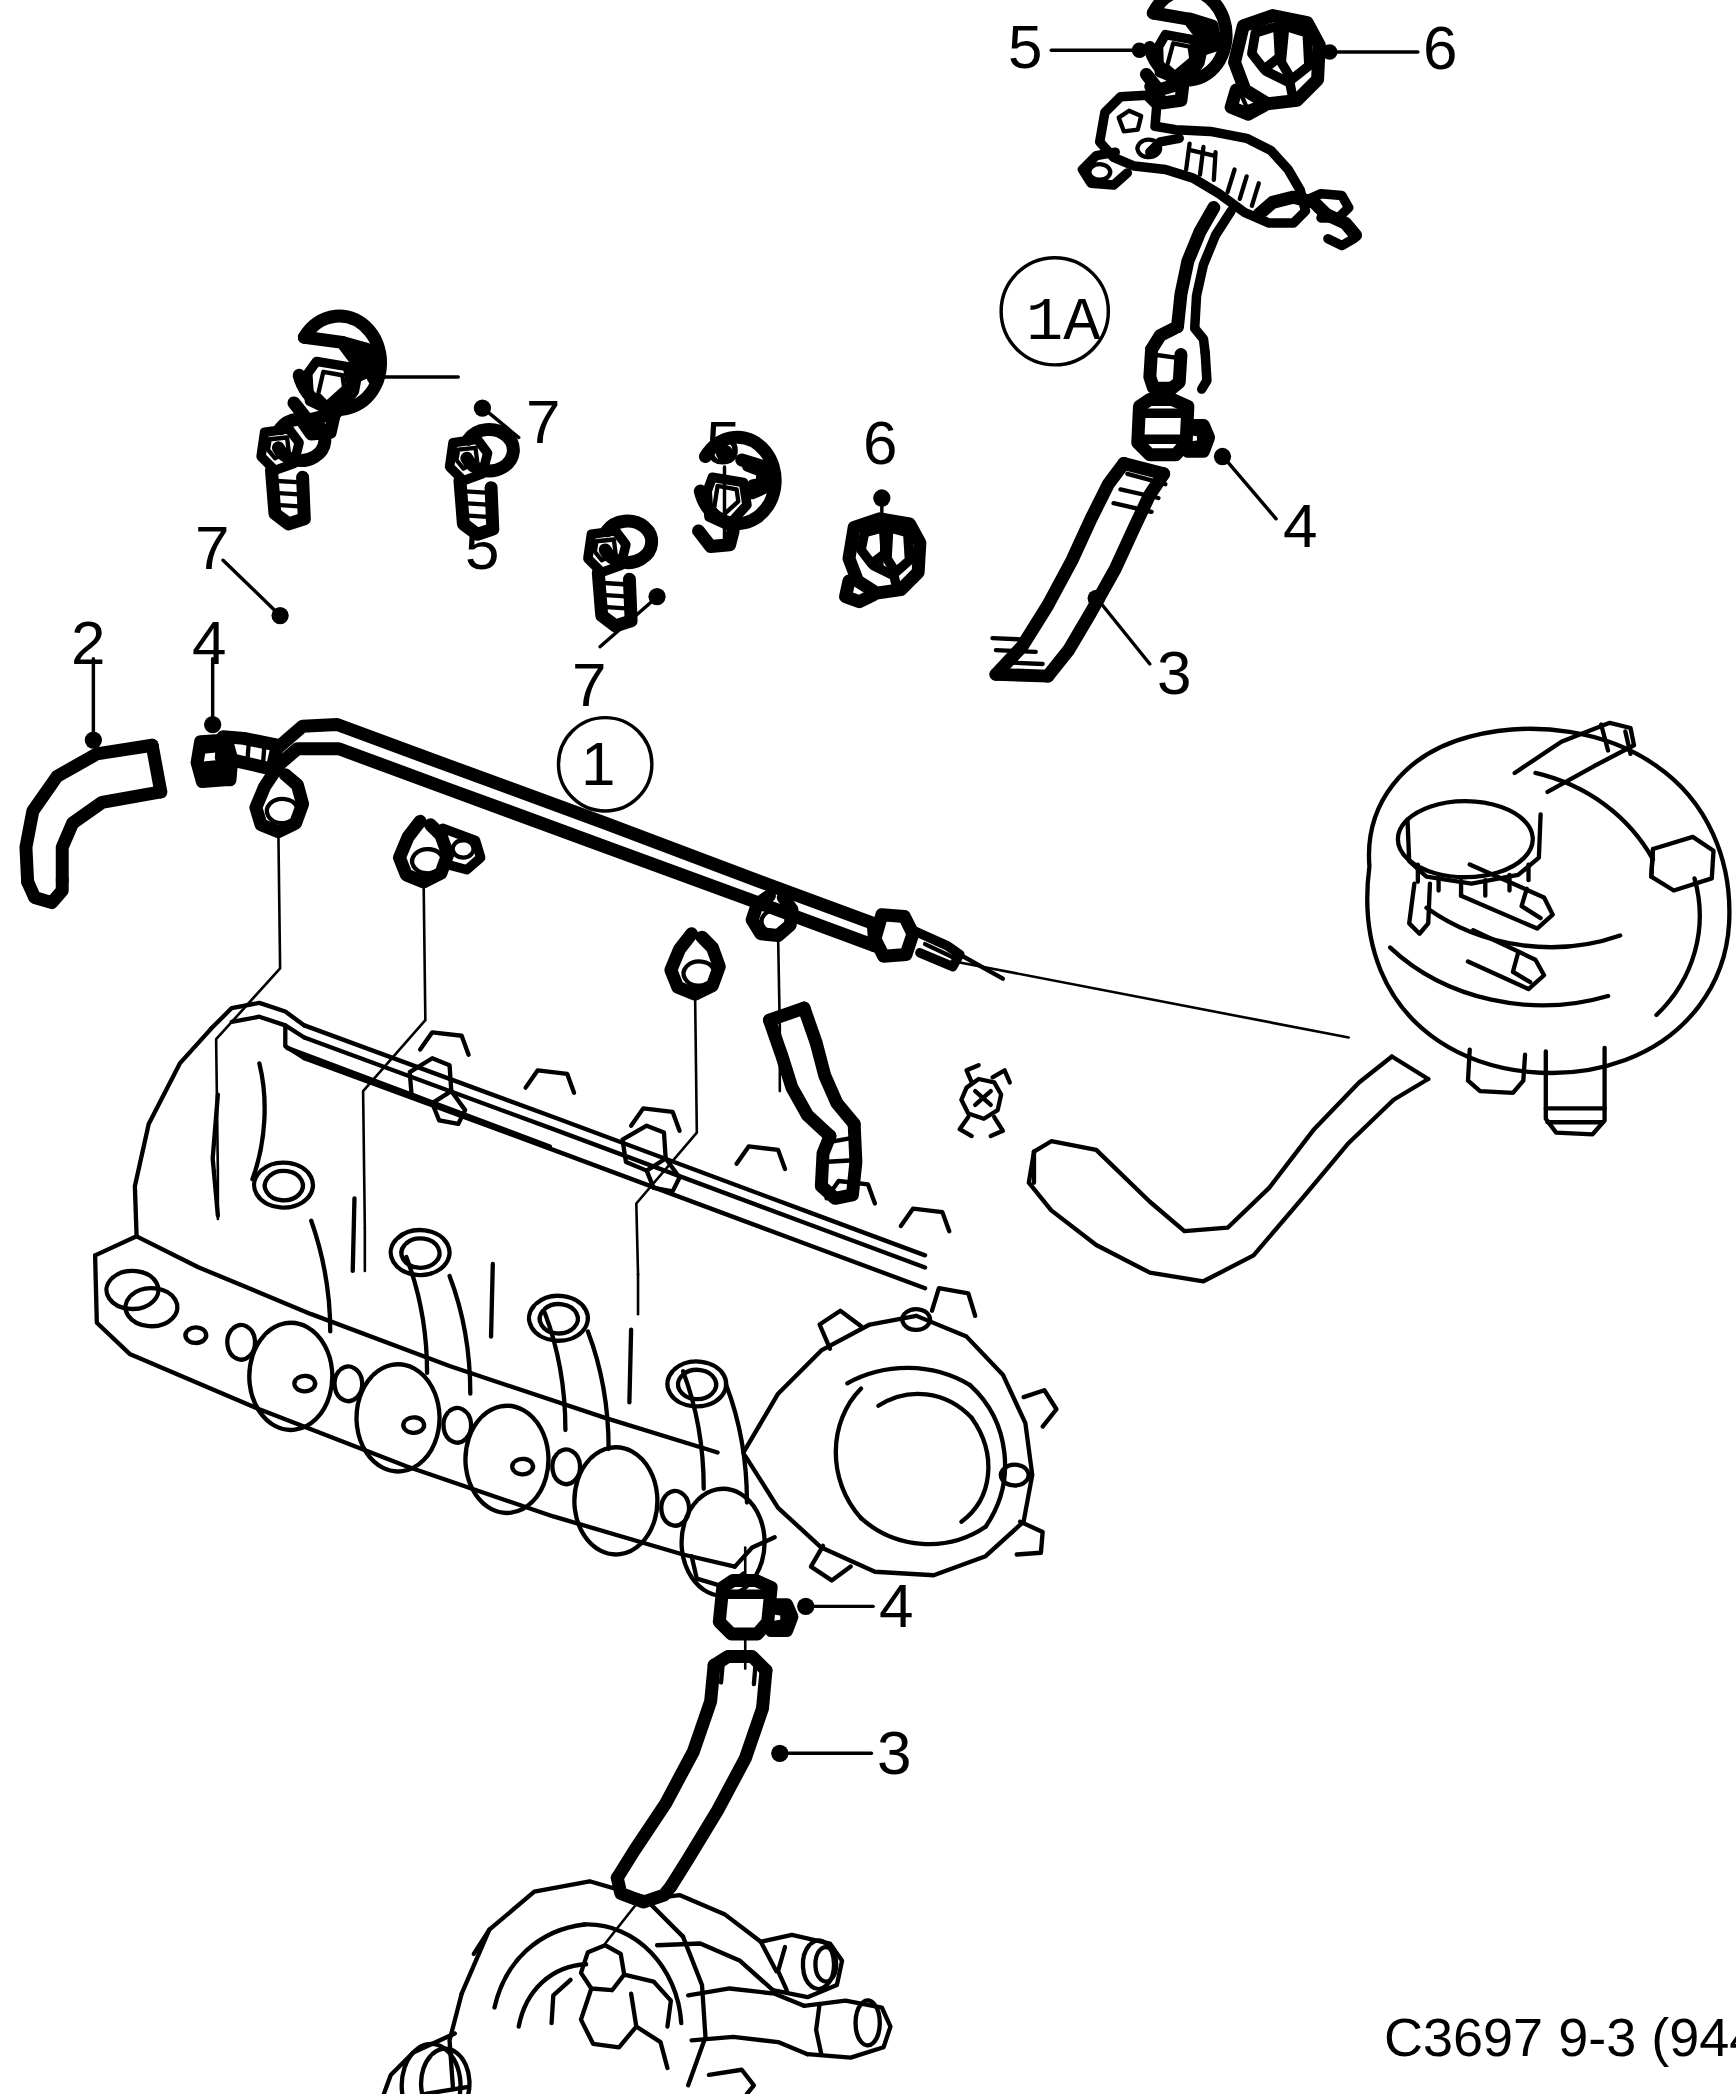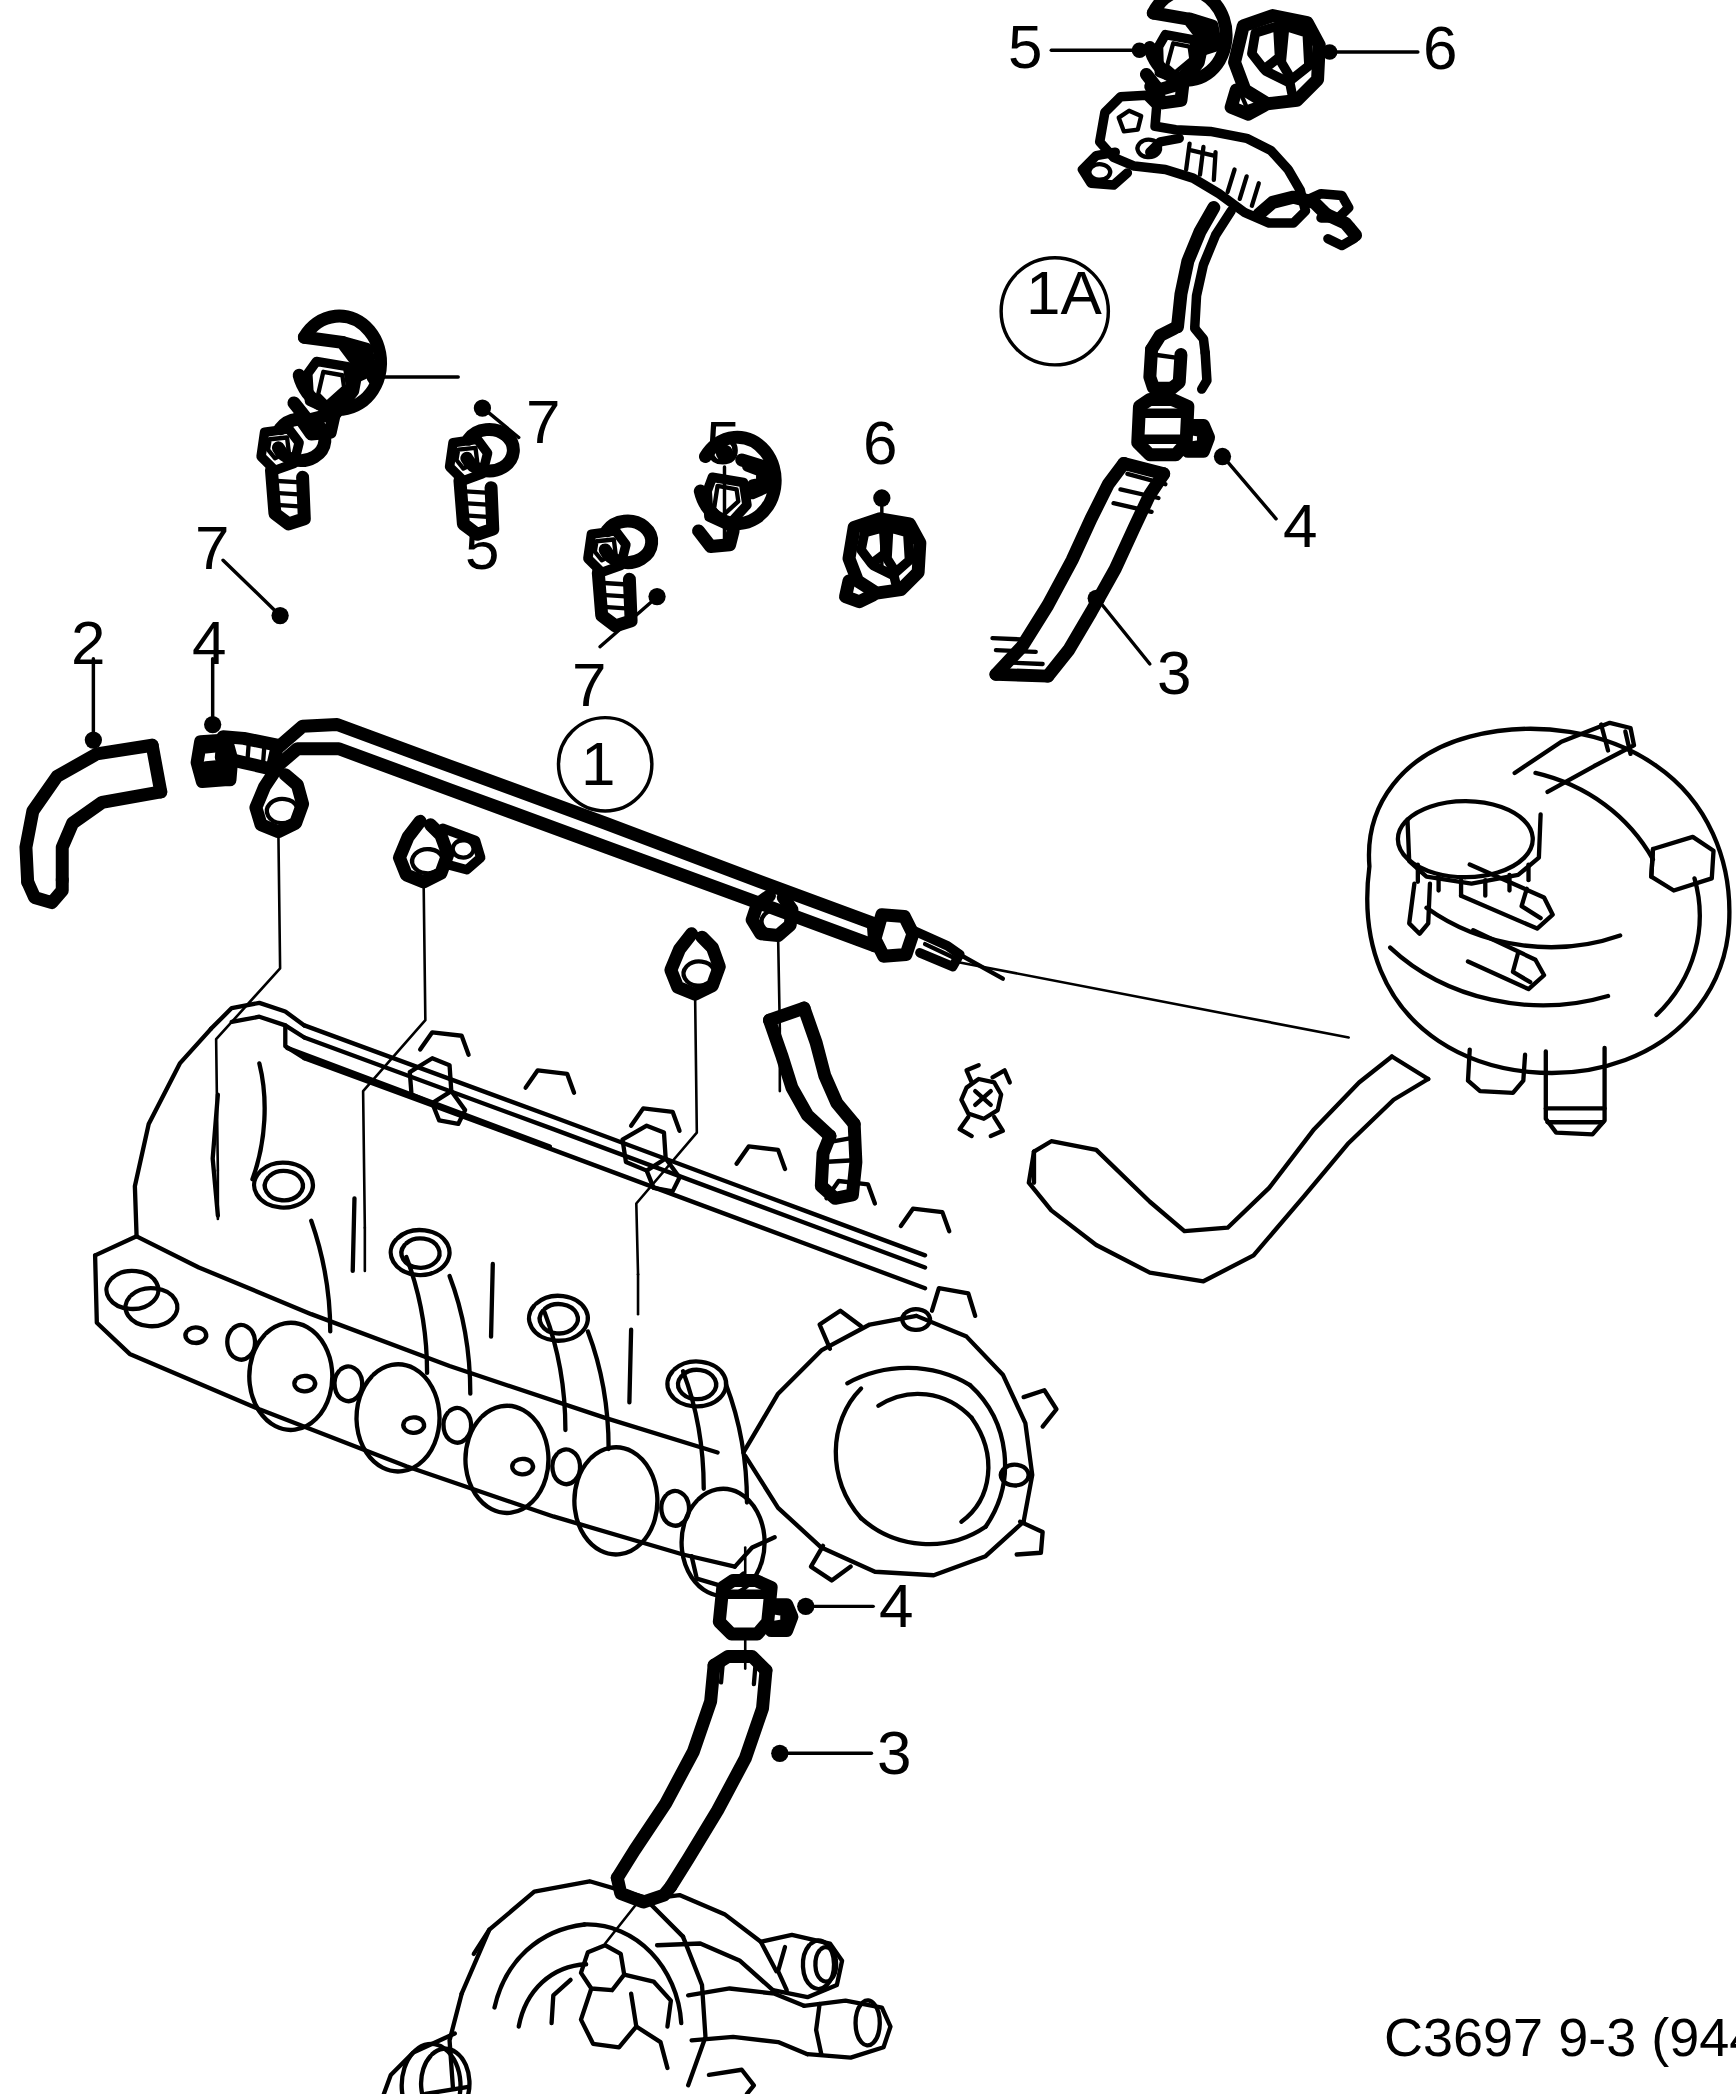--- a/index.html
+++ b/index.html
@@ -516,21 +516,21 @@
       <path class="md" d="M736 2344 L764 2362 L772 2392"></path>
       <path class="md" d="M660 2290 L640 2308 L638 2340"></path>
 
       <path class="md" d="M820 2400 L858 2394 L872 2412 L864 2422"></path>
       <path class="md" d="M548 2260 L566 2232"></path>
     </g>
   </svg>
 
   <span class="lbl" style="left:1008px;top:15.6px;">5</span>
   <span class="lbl" style="left:1423px;top:17.3px;">6</span>
-  <span class="lbl" style="left:1026px;top:262px;">1A</span>
+  <span class="lbl" style="left:1026px;top:292px;font-family:Liberation Mono, monospace;">1A</span>
   <span class="lbl" style="left:1283px;top:495px;">4</span>
   <span class="lbl" style="left:1157px;top:642px;">3</span>
 
   <span class="lbl" style="left:195px;top:517px;">7</span>
   <span class="lbl" style="left:465px;top:517px;">5</span>
   <span class="lbl" style="left:526px;top:391px;">7</span>
 
   <span class="lbl" style="left:71px;top:612px;">2</span>
   <span class="lbl" style="left:192px;top:612px;">4</span>
 

